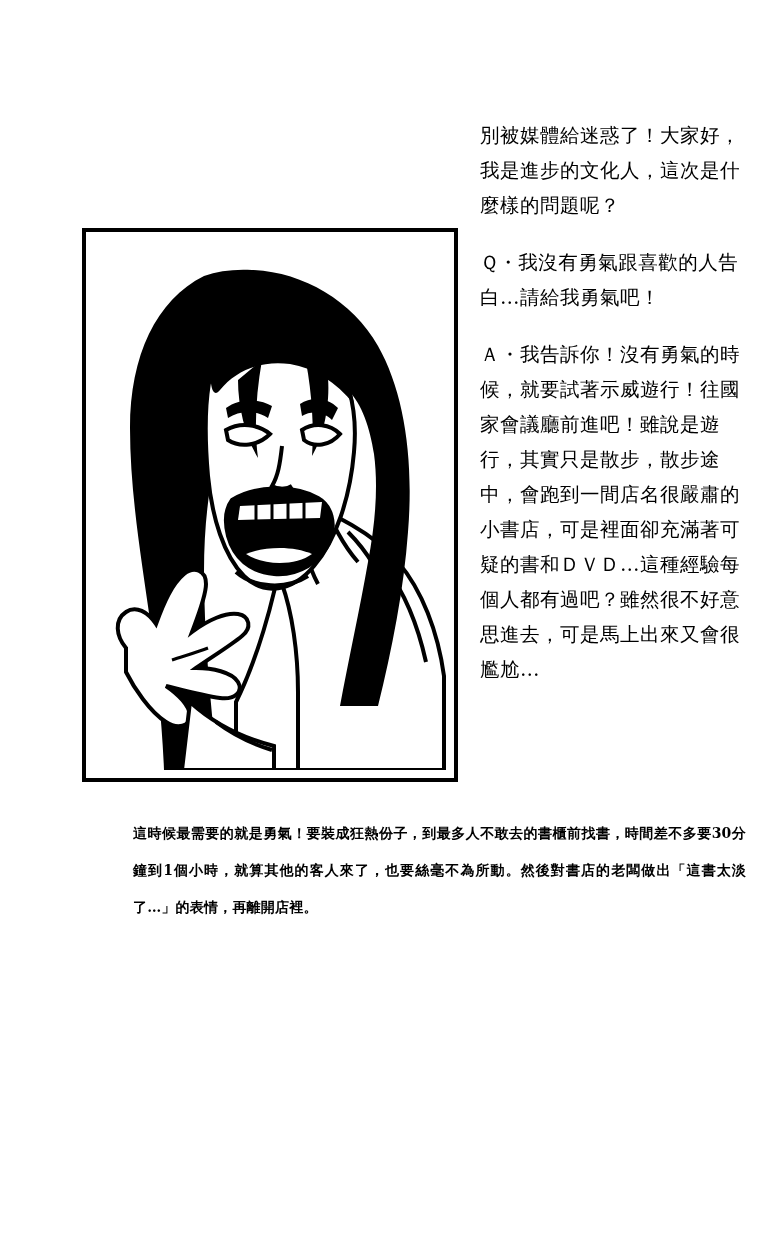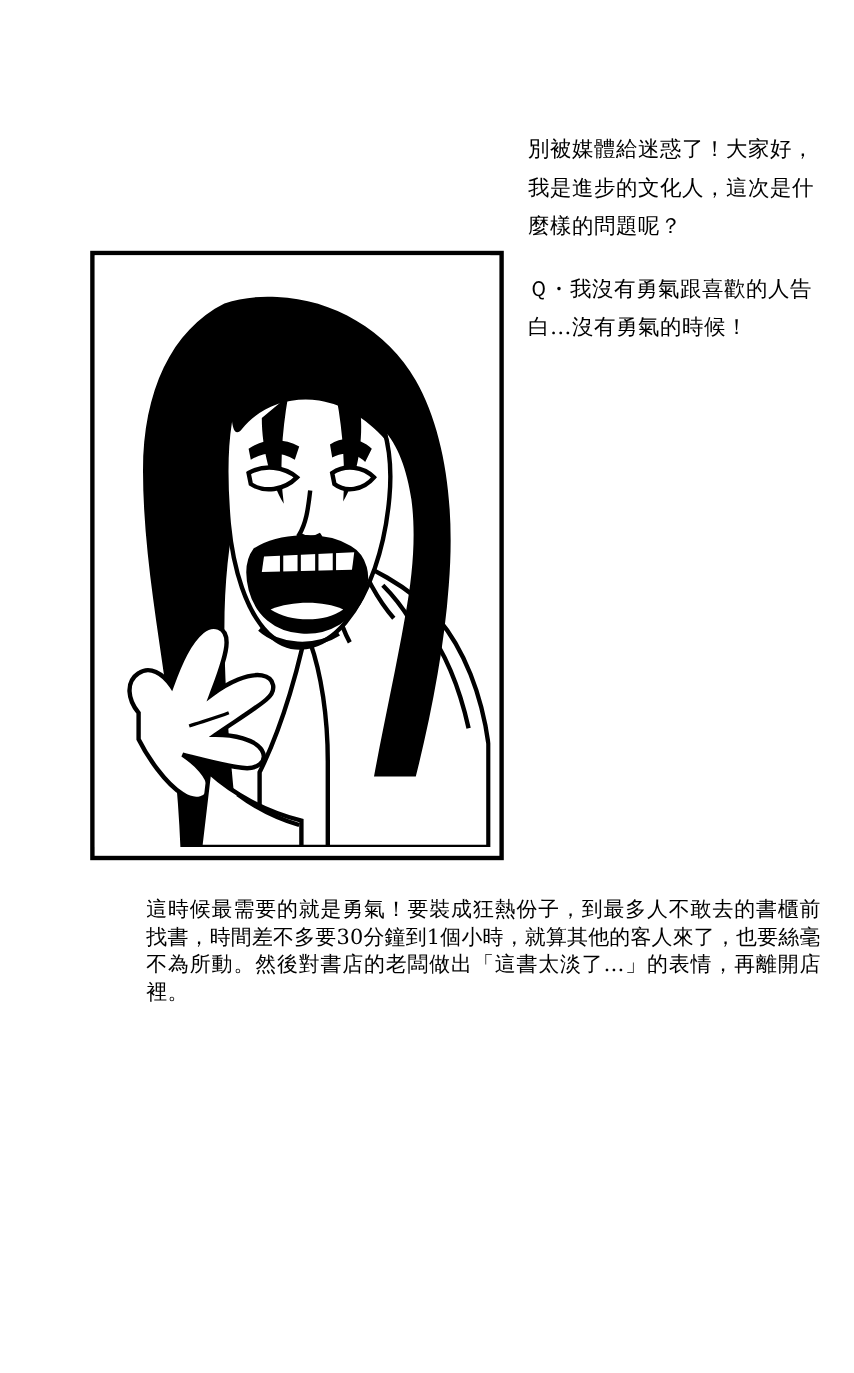--- a/index.html
+++ b/index.html
@@ -39,25 +39,26 @@
     margin: 0 0 22px 0;
   }
   .side-text p:last-child { margin-bottom: 0; }
 
   
   .body-text {
     position: absolute;
     left: 133px;
     top: 815px;
     width: 613px;
-    font-size: 19px;
-    line-height: 25px;
+    font-size: 14px;
+    line-height: 37px;
     letter-spacing: 0.2px;
     text-align: justify;
     text-justify: inter-ideograph;
+    font-weight: bold;
   }
   .body-text p {
     margin: 0;
   }
   .body-text p.indent-blk {
     margin-top: 0px;
   }
 
   
   .panel {
@@ -137,20 +138,21 @@
                C64 480 48 456 40 440 Z" fill="#ffffff" stroke="#000000" stroke-width="4"></path>
       <path d="M86 428 C98 424 112 420 122 416" fill="none" stroke="#000000" stroke-width="3"></path>
 
       <path d="M104 470 C126 490 156 506 188 514 L188 538 L96 538 Z" fill="#ffffff" stroke="#000000" stroke-width="4"></path>
       <path d="M130 490 C146 502 166 512 186 518" fill="none" stroke="#000000" stroke-width="4"></path>
     </svg>
   </div>
 
   <div class="side-text">
     <p>別被媒體給迷惑了！大家好，我是進步的文化人，這次是什麼樣的問題呢？</p>
-    <p>Ｑ・我沒有勇氣跟喜歡的人告白…沒有勇氣的時候！</p>
+    <p>Ｑ・我沒有勇氣跟喜歡的人告白…請給我勇氣吧！</p>
+    <p>Ａ・我告訴你！沒有勇氣的時候，就要試著示威遊行！往國家會議廳前進吧！雖說是遊行，其實只是散步，散步途中，會跑到一間店名很嚴肅的小書店，可是裡面卻充滿著可疑的書和ＤＶＤ…這種經驗每個人都有過吧？雖然很不好意思進去，可是馬上出來又會很尷尬…</p>
   </div>
 
   <div class="body-text">
     <p>這時候最需要的就是勇氣！要裝成狂熱份子，到最多人不敢去的書櫃前找書，時間差不多要30分鐘到1個小時，就算其他的客人來了，也要絲毫不為所動。然後對書店的老闆做出「這書太淡了…」的表情，再離開店裡。</p>
   </div>
 
 </div>
 
 </body></html>

